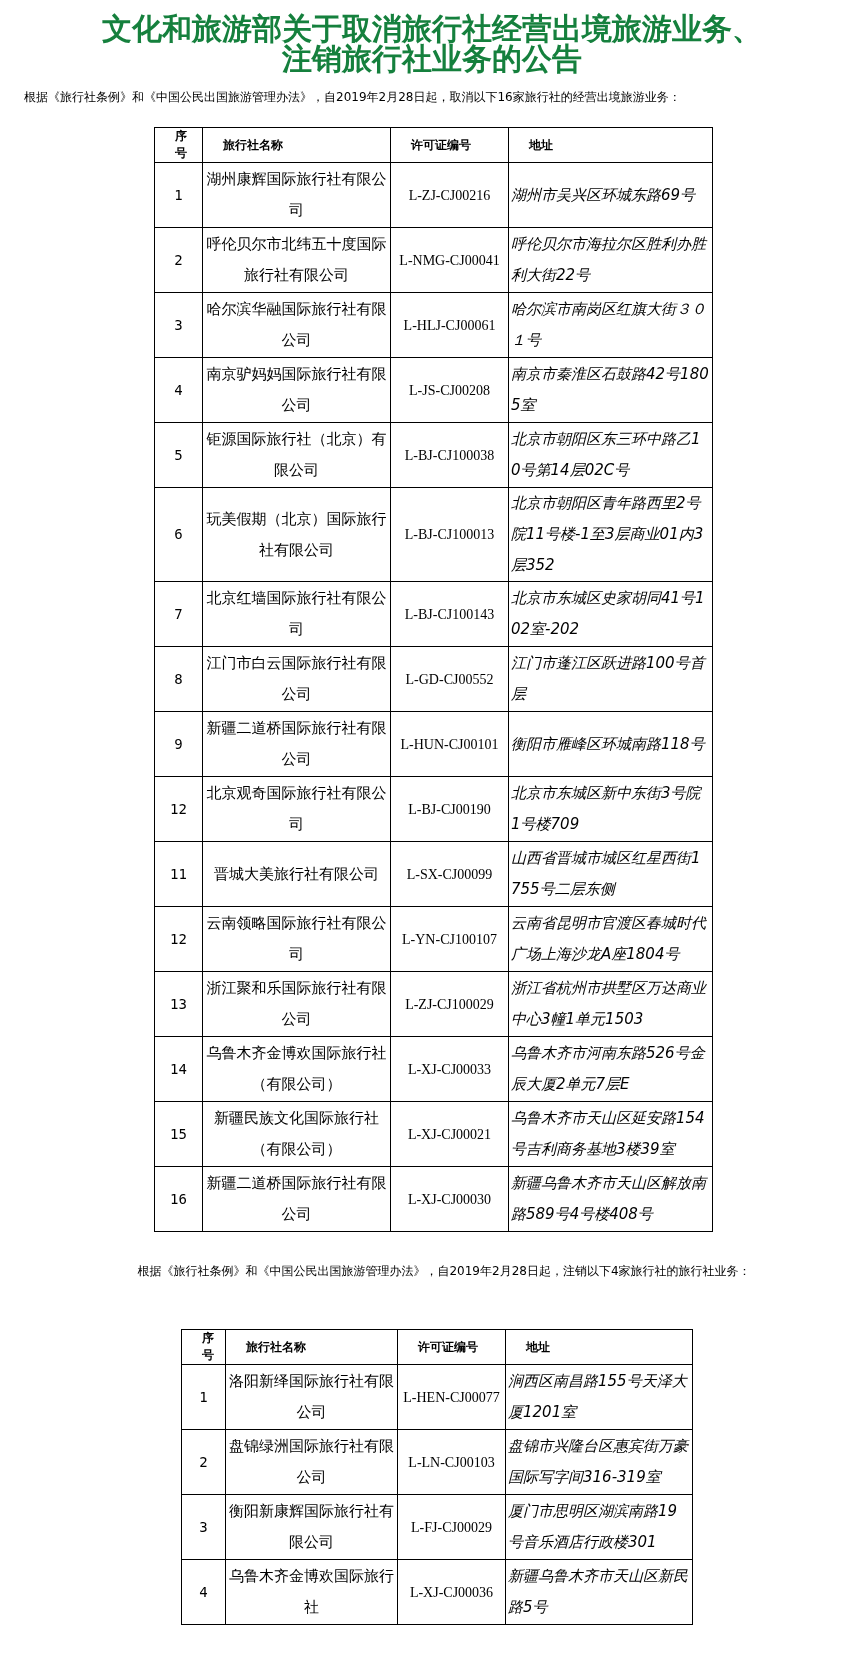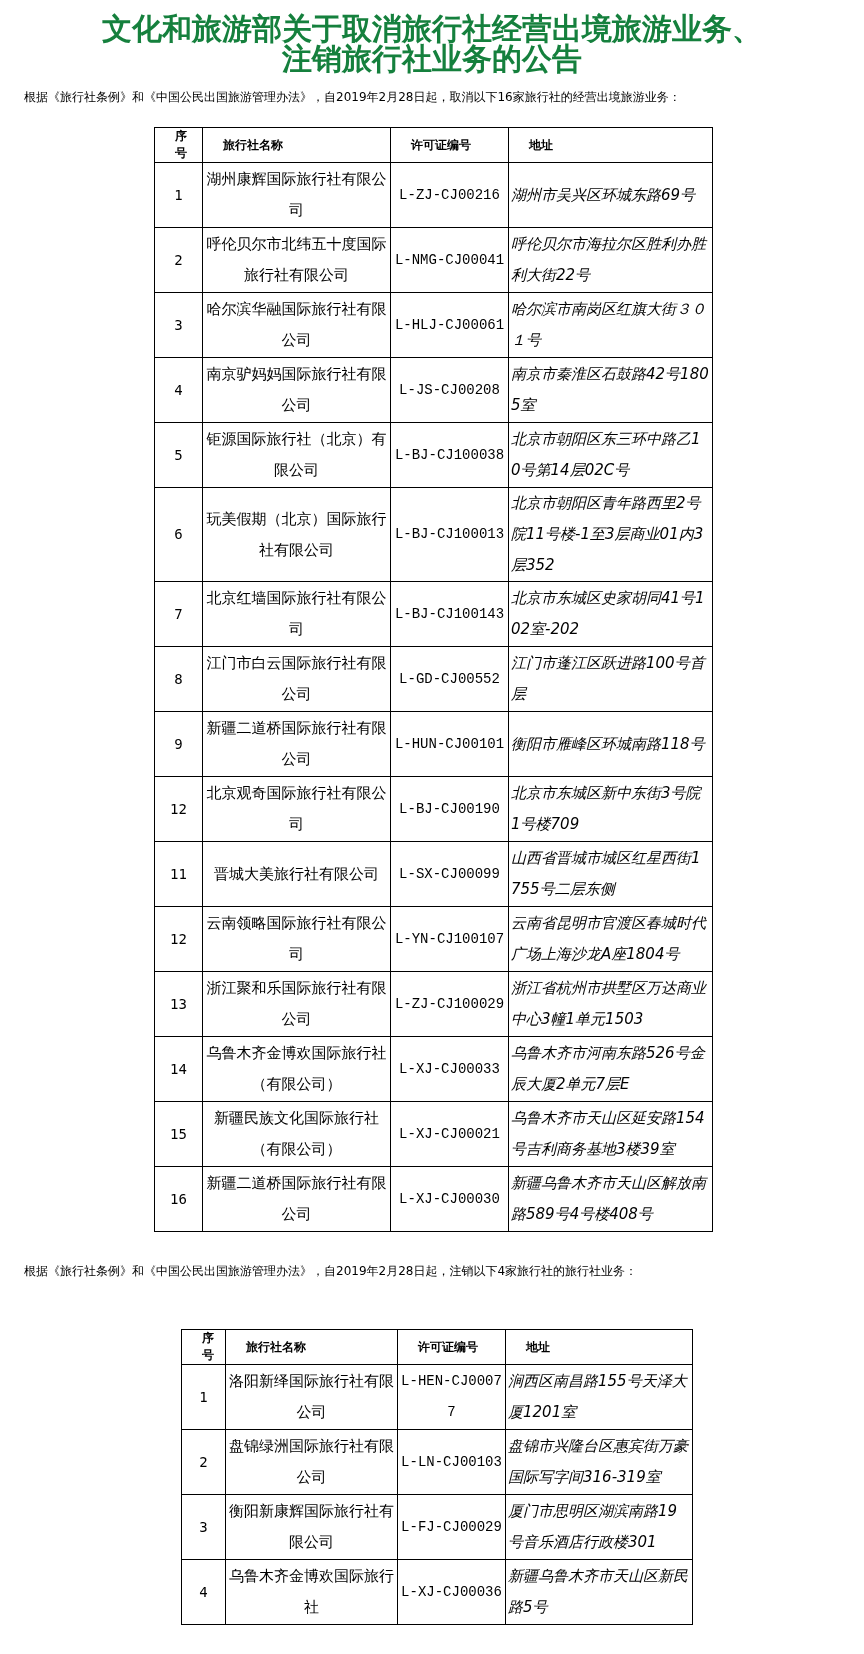--- a/index.html
+++ b/index.html
@@ -22,20 +22,21 @@
     margin: 14px auto 8px auto;
   }
   .intro {
     font-size: 12px;
     line-height: 27px;
     text-indent: 2em;
     margin: 10px 0 16px 0;
   }
   .intro2 {
     margin: 26px 0 44px 0;
+    text-align: center;
   }
   table {
     border-collapse: collapse;
     table-layout: fixed;
     font-size: 15px;
   }
   #t1 {
     width: 558px;
     margin-left: 154px;
   }
@@ -64,21 +65,21 @@
   td.c0 {
     text-align: center;
     font-family: "DejaVu Sans Mono", monospace;
     font-size: 14px;
   }
   td.c1 {
     text-align: center;
   }
   td.c2 {
     text-align: center;
-    font-family: Liberation Mono, monospace;
+    font-family: Liberation Serif, serif;
     font-size: 14px;
     letter-spacing: 0px;
   }
   td.c3 {
     text-align: left;
     font-style: italic;
   }
   
   #t1 col.colA { width: 48px; }
   #t1 col.colB { width: 188px; }

